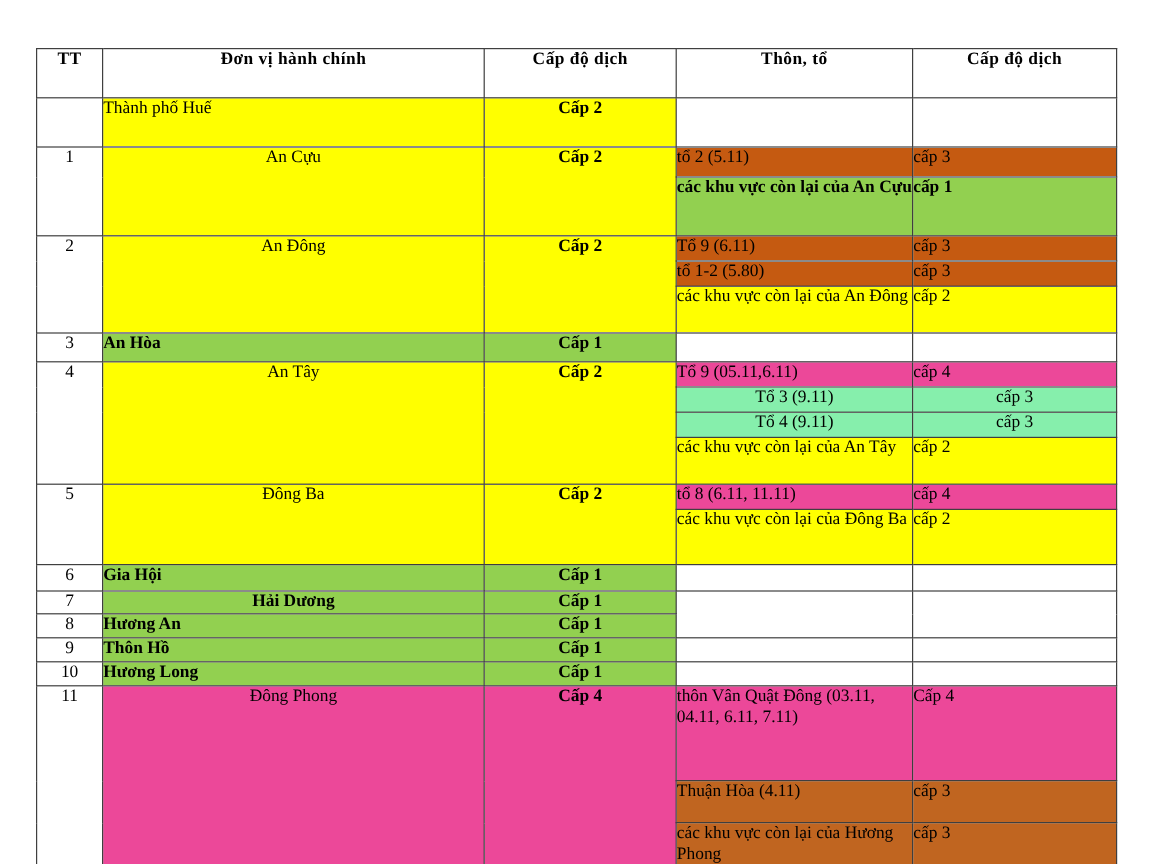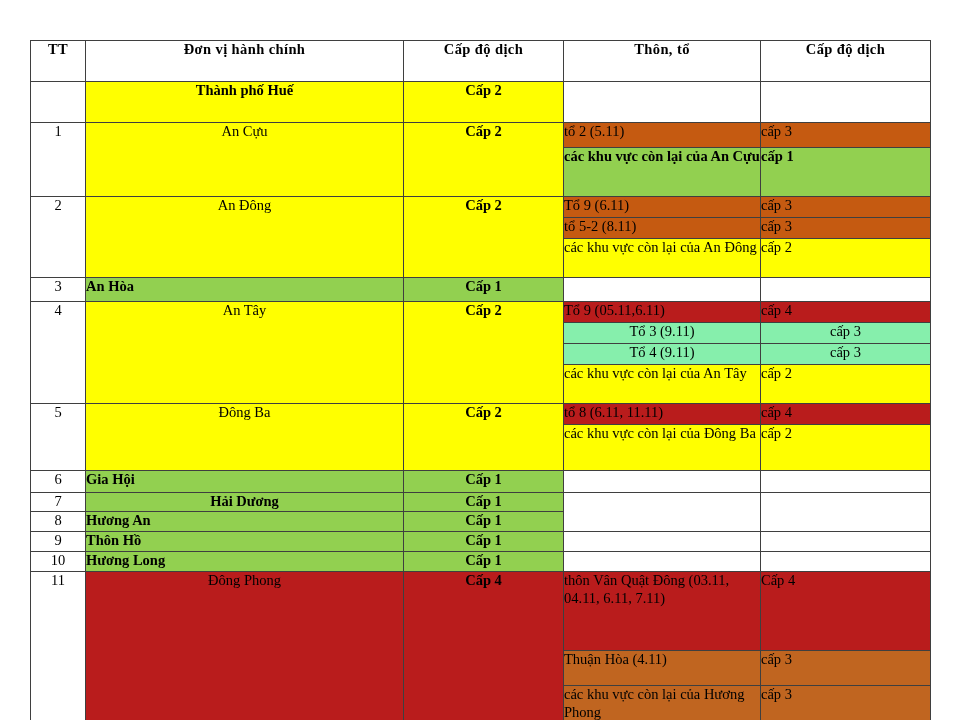--- a/index.html
+++ b/index.html
@@ -50,31 +50,31 @@
     font-size: 15px;
     letter-spacing: .4px;
     background: #ffffff;
   }
   .cell-pad { padding: 1px 2px 1px 3px; }
 
   
   .ctr { text-align: center; vertical-align: middle; }
   .ctr-b { text-align: center; vertical-align: middle; font-weight: bold; }
   .lft { text-align: left; vertical-align: top; }
-  .lft-b { text-align: center; vertical-align: middle; font-weight: bold; }
+  .lft-b { text-align: left; vertical-align: middle; font-weight: normal; }
   .btm { vertical-align: bottom; }
   .mid { vertical-align: middle; }
 
   
   .fill-yellow { background: #ffff00; }
   .fill-green  { background: #92d050; font-weight: bold; }
   .fill-orange { background: #c55a11; }
   .fill-brown  { background: #86efac; text-align: center; }
   .fill-tan    { background: #c06520; }
-  .fill-red    { background: #b91c1c; }
+  .fill-red    { background: #ec4899; }
   .fill-white  { background: #ffffff; }
 
   .txt-cyan  { color: #4cc8f0; }
   .txt-maroon{ color: #8a0f0f; }
 </style>
 </head>
 <body>
 
 <div id="sheet">
   <table class="covid-table">
@@ -117,21 +117,21 @@
       </tr>
 
       <tr>
         <td class="ctr cell-pad fill-white" rowspan="3">2</td>
         <td class="ctr cell-pad fill-yellow" rowspan="3">An Đông</td>
         <td class="ctr-b cell-pad fill-yellow" rowspan="3">Cấp 2</td>
         <td class="lft cell-pad fill-orange" style="height:20px">Tổ 9 (6.11)</td>
         <td class="lft cell-pad fill-orange">cấp 3</td>
       </tr>
       <tr>
-        <td class="lft cell-pad fill-orange" style="height:20px">tổ 5-2 (8.11)</td>
+        <td class="lft cell-pad fill-orange" style="height:20px">tổ 1-2 (5.80)</td>
         <td class="lft cell-pad fill-orange">cấp 3</td>
       </tr>
       <tr>
         <td class="lft cell-pad fill-yellow" style="height:38px">các khu vực còn lại của An Đông</td>
         <td class="btm cell-pad fill-yellow">cấp 2</td>
       </tr>
 
       <tr>
         <td class="ctr cell-pad fill-white" style="height:23px">3</td>
         <td class="lft mid cell-pad fill-green">An Hòa</td>

